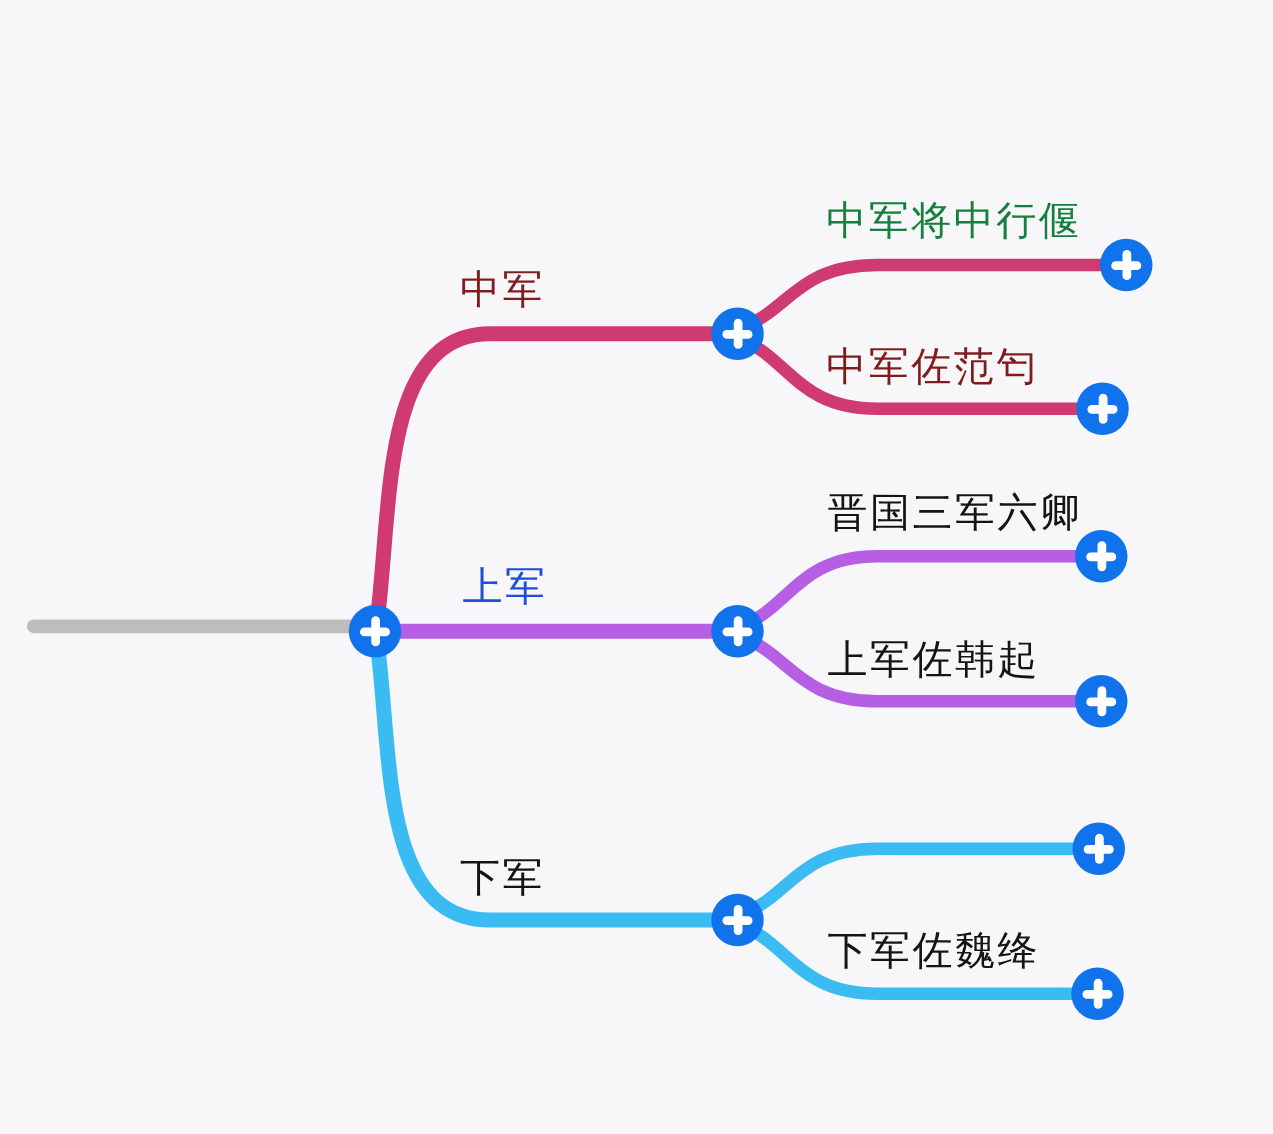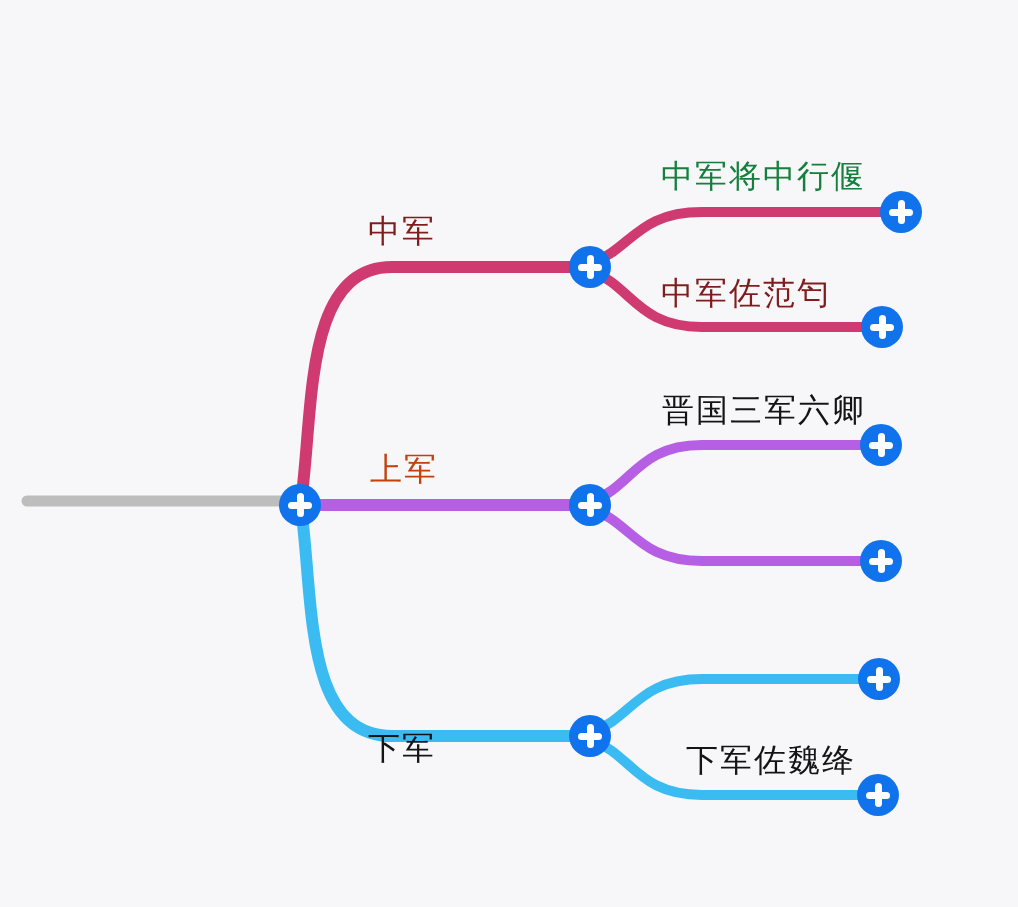--- a/index.html
+++ b/index.html
@@ -70,25 +70,26 @@
     <path d="M 301 508 C 314 600 303 736 392 736 H 590" fill="none" stroke-width="12" stroke-linecap="round" stroke="#3ABCF2"></path>
     <path d="M 592 732 C 632 718 638 679 702 679 H 879" fill="none" stroke-width="10" stroke-linecap="round" stroke="#3ABCF2"></path>
     <path d="M 592 740 C 632 755 638 795 702 795 H 878" fill="none" stroke-width="10" stroke-linecap="round" stroke="#3ABCF2"></path>
   </svg>
 
 
   <div class="node-label" style="left: 368px; top: 214px; color: #7f1d1d;">中军</div>
   <div class="node-label" style="left: 661px; top: 159px; color: #15803d; text-align: center;">中军将中行偃</div>
   <div class="node-label" style="left: 661px; top: 276px; color: #7f1d1d;">中军佐范匄</div>
 
-  <div class="node-label" style="left: 370px; top: 452px; color: #c2410c;">上军</div>
+  <div class="node-label" style="left: 370px; top: 452px; color: #1d4ed8;">上军</div>
   <div class="node-label" style="left: 662px; top: 393px; color: rgb(20, 20, 20);">晋国三军六卿</div>
+  <div class="node-label" style="left: 662px; top: 510px; color: rgb(20, 20, 20);">上军佐韩起</div>
 
-  <div class="node-label" style="left: 368px; top: 685px; color: rgb(20, 20, 20); margin-top: 46px;">下军</div>
-  <div class="node-label" style="left: 662px; top: 743px; color: rgb(20, 20, 20); margin-left: 24px;">下军佐魏绛</div>
+  <div class="node-label" style="left: 368px; top: 685px; color: rgb(20, 20, 20);">下军</div>
+  <div class="node-label" style="left: 662px; top: 743px; color: rgb(20, 20, 20);">下军佐魏绛</div>
 
   <div class="add-btn" style="left: 279px; top: 484px; background: rgb(17, 115, 236);">
     <span class="plus-icon"></span>
   </div>
 
   <div class="add-btn" style="left: 569px; top: 246px; background: rgb(17, 115, 236);">
     <span class="plus-icon"></span>
   </div>
   <div class="add-btn" style="left: 880px; top: 191px; background: rgb(17, 115, 236);">
     <span class="plus-icon"></span>

